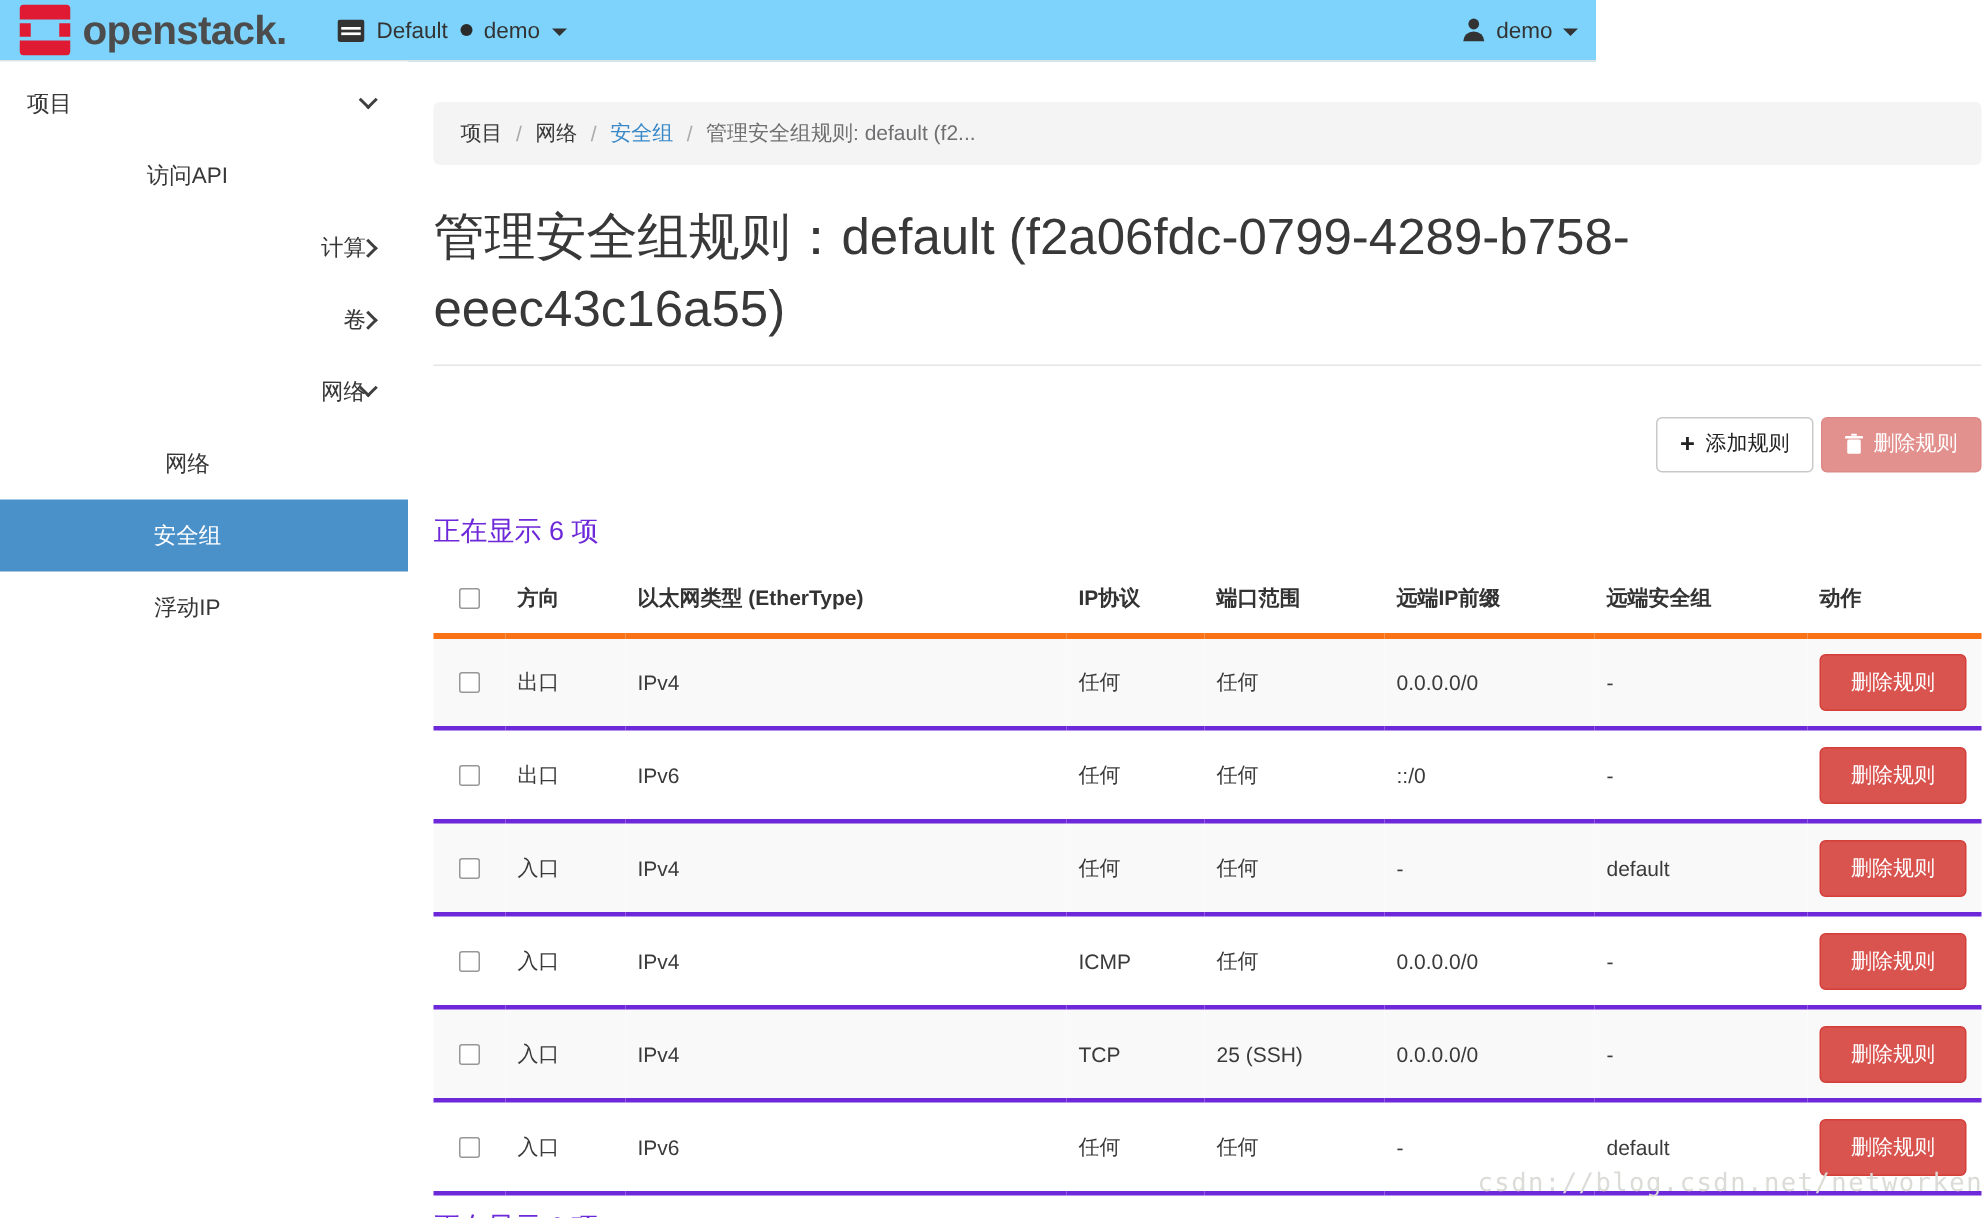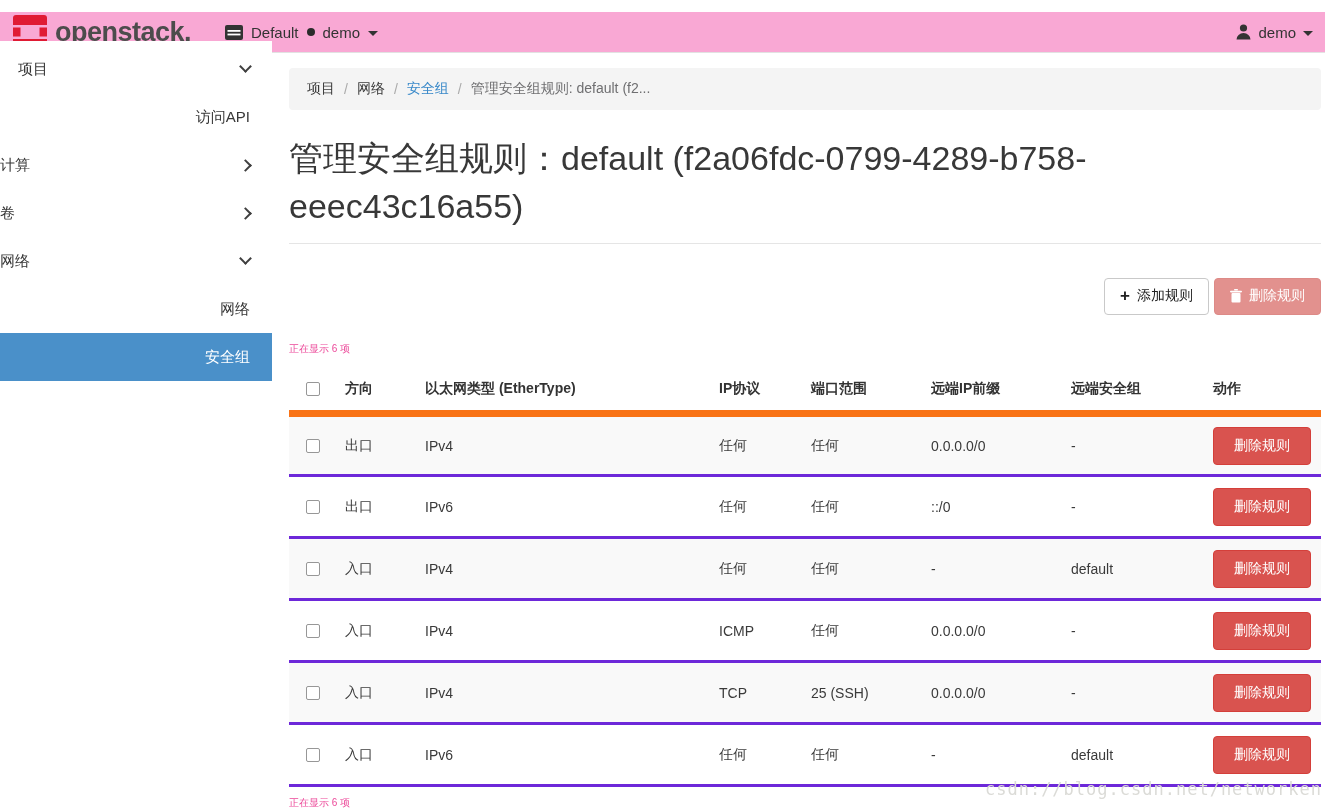--- a/index.html
+++ b/index.html
@@ -1,38 +1,38 @@
 <!DOCTYPE html>
 <html><head>
 <meta charset="utf-8">
 <style>
   * { margin:0; padding:0; box-sizing:border-box; }
   html,body { width:1325px; height:812px; overflow:hidden; background:#fff;
     font-family:"Liberation Sans","DejaVu Sans",sans-serif; color:#333; }
 
   
-  .navbar { position:absolute; left:0; top:12px; width:1325px; height:41px;
-    background:#f9a8d4; border-bottom:1px solid #e2e2e2; }
+  .navbar { position:absolute; left:0; top:0; width:1064px; height:41px;
+    background:#7dd3fc; border-bottom:1px solid #e2e2e2; }
   .brand { position:absolute; left:13px; top:3px; display:flex; align-items:center; gap:8px; }
   .brand-word { font-size:27px; font-weight:bold; color:#4c4c4c; letter-spacing:-0.5px; }
   .ctx { position:absolute; left:225px; top:0; height:40px; display:flex; align-items:center;
     gap:8px; font-size:15px; color:#333; cursor:pointer; }
   .user { position:absolute; right:12px; top:0; height:40px; display:flex; align-items:center;
     gap:7px; font-size:15px; color:#333; cursor:pointer; }
   .dot { width:8px; height:8px; border-radius:50%; background:#2b2b2b; display:inline-block; }
   .caret { width:0; height:0; border-left:5px solid transparent; border-right:5px solid transparent;
     border-top:5px solid #333; display:inline-block; margin-top:2px; }
 
   
   .sidebar { position:absolute; left:0; top:41px; width:272px; bottom:0; background:#fff; padding-top:4px; }
   .nav-row { position:relative; height:48px; display:flex; align-items:center;
     font-size:15px; color:#373737; cursor:pointer; }
   .lvl1 { padding-left:18px; }
-  .lvl2 { justify-content:flex-start; padding-right:28px; }
-  .lvl3 { justify-content:flex-end; padding-right:22px; }
+  .lvl2 { justify-content:flex-end; padding-right:28px; }
+  .lvl3 { justify-content:center; padding-right:22px; }
   .nav-row.active { background:#4a90c9; color:#fff; }
   .chev { position:absolute; right:22px; width:9px; height:9px;
     border-right:2.5px solid #3f3f3f; border-bottom:2.5px solid #3f3f3f; }
   .chev.down { transform:rotate(45deg); top:17px; }
   .chev.right { transform:rotate(-45deg); top:20px; }
 
   
   .main { position:absolute; left:289px; top:41px; width:1032px; }
   .breadcrumb { margin-top:27px; height:42px; background:#f4f4f4; border-radius:4px;
     display:flex; align-items:center; padding:0 18px; font-size:14px; }
@@ -46,27 +46,27 @@
   .title-rule { margin-top:12px; border:none; border-top:1px solid #e5e5e5; }
 
   .toolbar { margin-top:34px; display:flex; justify-content:flex-end; gap:5px; }
   .btn { height:37px; border-radius:4px; font-size:14px; display:inline-flex;
     align-items:center; gap:7px; padding:0 15px; cursor:pointer;
     font-family:"Liberation Sans","DejaVu Sans",sans-serif; }
   .btn-add { background:#fff; border:1px solid #c9c9c9; color:#222; }
   .btn-del-disabled { background:#e2918e; border:1px solid #dd8a87; color:#fff; cursor:default; }
   .plus-ic { font-size:17px; font-weight:bold; line-height:1; margin-top:-1px; }
 
-  .row-count { font-size:10px; color:#ec4899; }
+  .row-count { font-size:18px; color:#6d28d9; }
   .count-top { margin-top:27px; }
   .count-bottom { margin-top:9px; }
 
   table.rules { margin-top:11px; width:100%; border-collapse:collapse; font-size:14px; }
   .rules th { height:47px; text-align:left; font-weight:bold; color:#333;
-    border-bottom:7px solid #f97316; padding-left:8px; vertical-align:middle; }
+    border-bottom:4px solid #f97316; padding-left:8px; vertical-align:middle; }
   .rules td { height:62px; padding-left:8px; vertical-align:middle; color:#3a3a3a;
     border-bottom:3px solid #6d28d9; }
   .rules th.cb-col, .rules td.cb-col { padding-left:17px; }
   .rules tbody tr:nth-child(odd) { background:#f9f9f9; }
   .rules input[type=checkbox] { appearance:none; -webkit-appearance:none; width:14px; height:14px;
     border:1px solid #979797; border-radius:2px; background:#fff; cursor:pointer; display:block; }
   .btn-row-del { width:98px; height:38px; background:#d9534f; border:1px solid #d43f3a;
     border-radius:4px; color:#fff; font-size:14px; cursor:pointer;
     font-family:"Liberation Sans","DejaVu Sans",sans-serif; }
   .action-cell { padding-right:10px; }
@@ -128,20 +128,23 @@
   </div>
   <div class="nav-row lvl2">
     <span>网络</span>
     <span class="chev down"></span>
   </div>
   <div class="nav-row lvl3">
     <span>网络</span>
   </div>
   <div class="nav-row lvl3 active">
     <span>安全组</span>
+  </div>
+  <div class="nav-row lvl3">
+    <span>浮动IP</span>
   </div>
 </aside>
 
 <main class="main">
 
   <nav class="breadcrumb">
     <span class="bc-plain">项目</span>
     <span class="bc-sep">/</span>
     <span class="bc-plain">网络</span>
     <span class="bc-sep">/</span>

